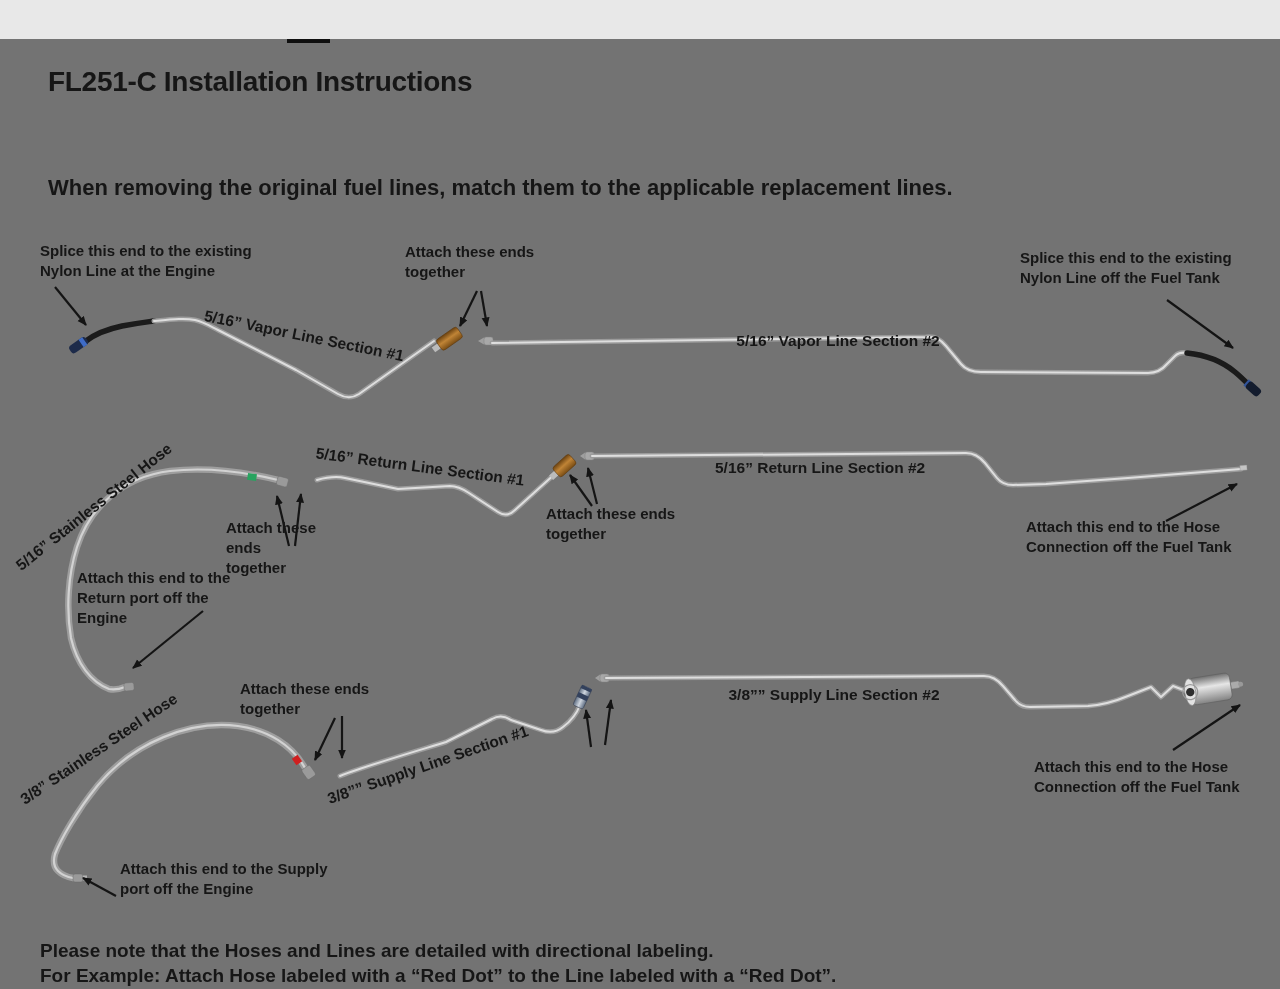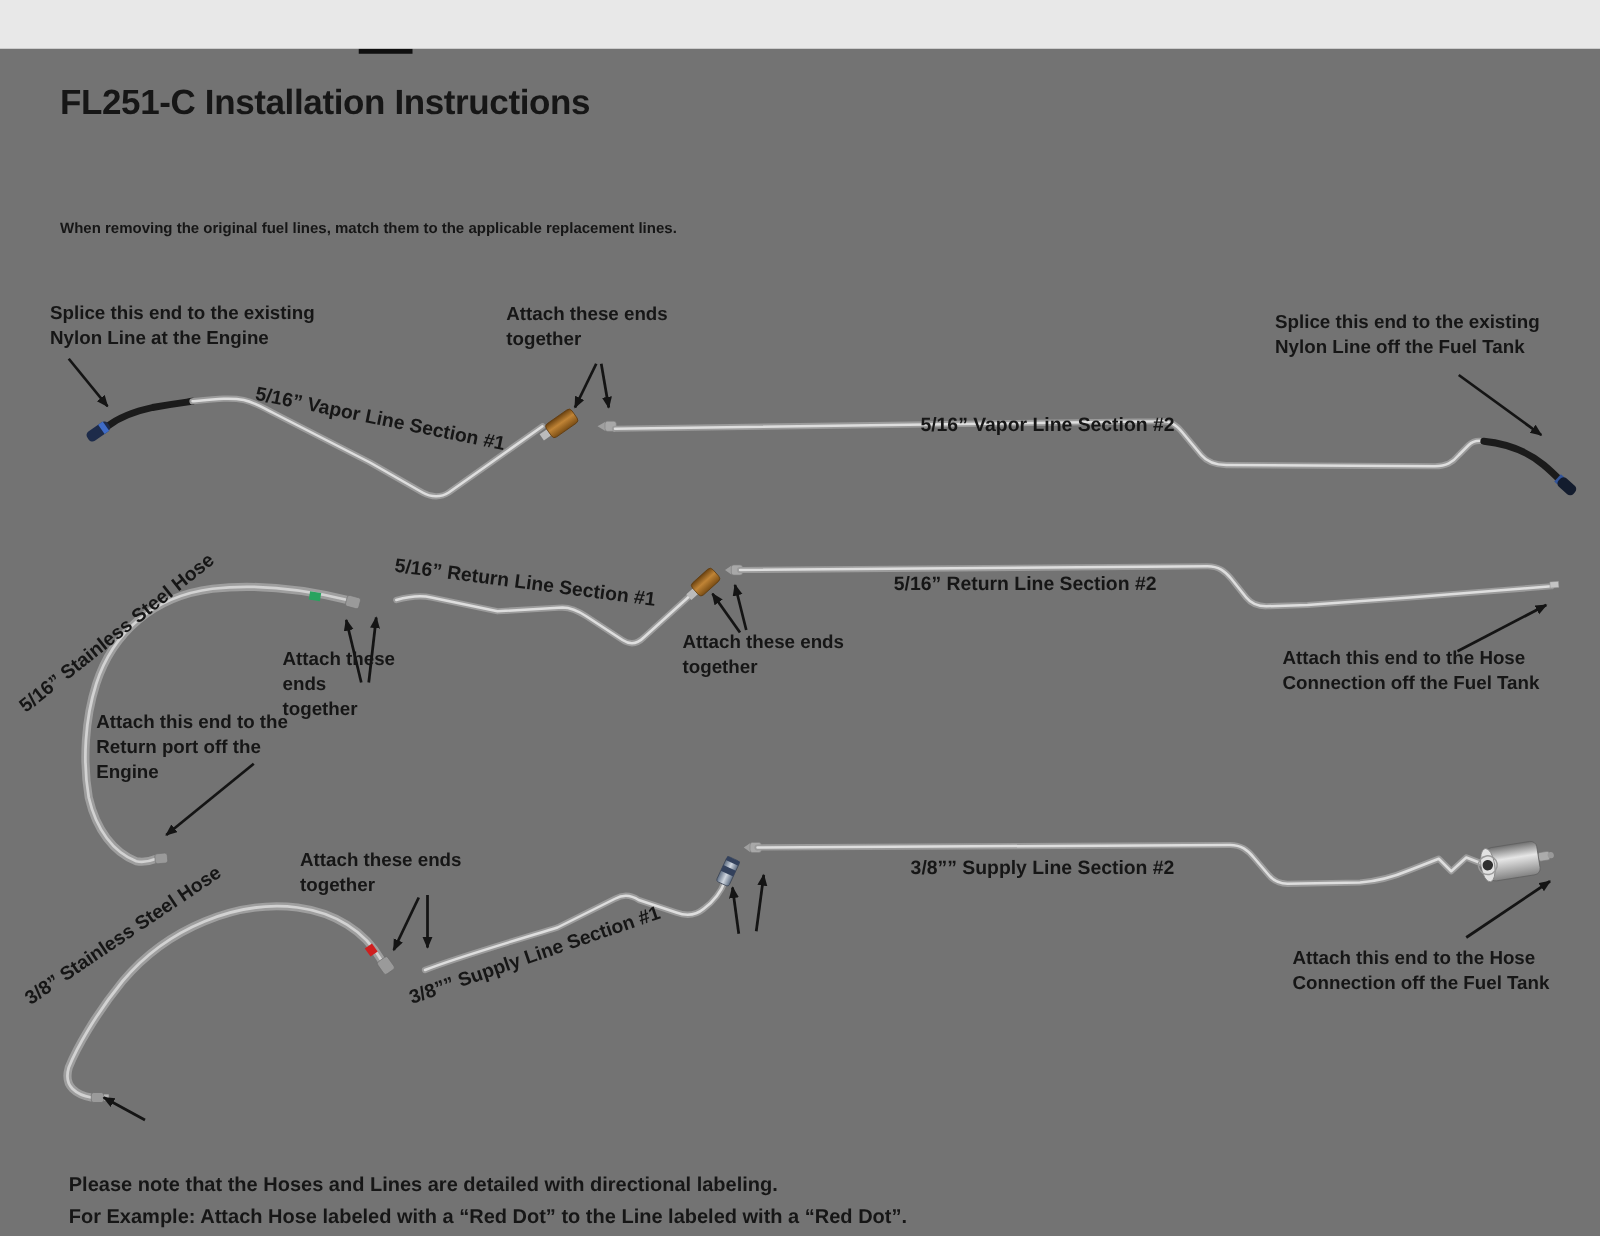--- a/index.html
+++ b/index.html
@@ -2,25 +2,25 @@
 <html><head>
 <meta charset="utf-8">
 <style>
   html,body{margin:0;padding:0;background:#e8e8e8;}
   .page{
     position:relative;width:1280px;height:989px;background:#737373;
     font-family:"Liberation Sans",sans-serif;color:#161616;overflow:hidden;margin-top:39px;
   }
   .hdr-title{position:absolute;left:48px;top:27px;font-size:28px;font-weight:700;letter-spacing:-0.3px;}
   .hdr-sub{position:absolute;left:48px;top:83px;font-size:17px;font-weight:700;}
-  .hdr-intro{position:absolute;left:48px;top:136px;font-size:12px;font-weight:700;}
+  .hdr-intro{position:absolute;left:48px;top:136px;font-size:22px;font-weight:700;}
   .ann{position:absolute;font-size:15px;font-weight:700;line-height:1.33;white-space:pre-line;}
   .ann.center{}
   .lbl{position:absolute;font-size:15.5px;font-weight:700;white-space:nowrap;text-align:center;}
-  .footer-line{position:absolute;left:55px;font-size:16px;font-weight:700;}
+  .footer-line{position:absolute;left:40px;font-size:19px;font-weight:700;}
   .scan-strip{position:absolute;left:287px;top:0;width:43px;height:4px;background:#0f0f0f;}
   svg{position:absolute;left:0;top:0;}
   .tube{fill:none;stroke:#9b9b9b;stroke-width:5;stroke-linecap:round;stroke-linejoin:round;}
   .tube-hl{fill:none;stroke:#dedede;stroke-width:2;stroke-linecap:round;stroke-linejoin:round;}
   .braid{fill:none;stroke:#9e9e9e;stroke-width:6.5;stroke-linecap:round;stroke-linejoin:round;}
   .braid-hl{fill:none;stroke:#d2d2d2;stroke-width:2.2;stroke-linecap:round;stroke-linejoin:round;}
   .rubber{fill:none;stroke:#1b1b1b;stroke-width:5.5;stroke-linecap:round;stroke-linejoin:round;}
   .arrow{fill:none;stroke:#141414;stroke-width:2.2;marker-end:url(#ah);}
 </style>
 </head>
@@ -209,17 +209,19 @@
 Return port off the
 Engine</div>
   <div class="ann center" style="left:546px;top:465px;width:130px;">Attach these ends
 together</div>
   <div class="ann center" style="left:1026px;top:478px;width:214px;">Attach this end to the Hose
 Connection off the Fuel Tank</div>
   <div class="ann center" style="left:240px;top:640px;width:132px;">Attach these ends
 together</div>
   <div class="ann center" style="left:1034px;top:718px;width:214px;">Attach this end to the Hose
 Connection off the Fuel Tank</div>
+  <div class="ann" style="left:120px;top:820px;width:220px;">Attach this end to the Supply
+port off the Engine</div>
 
   <div class="footer-line" style="top:901px;">Please note that the Hoses and Lines are detailed with directional labeling.</div>
   <div class="footer-line" style="top:926px;">For Example: Attach Hose labeled with a “Red Dot” to the Line labeled with a “Red Dot”.</div>
 
 </div>
 
 </body></html>

